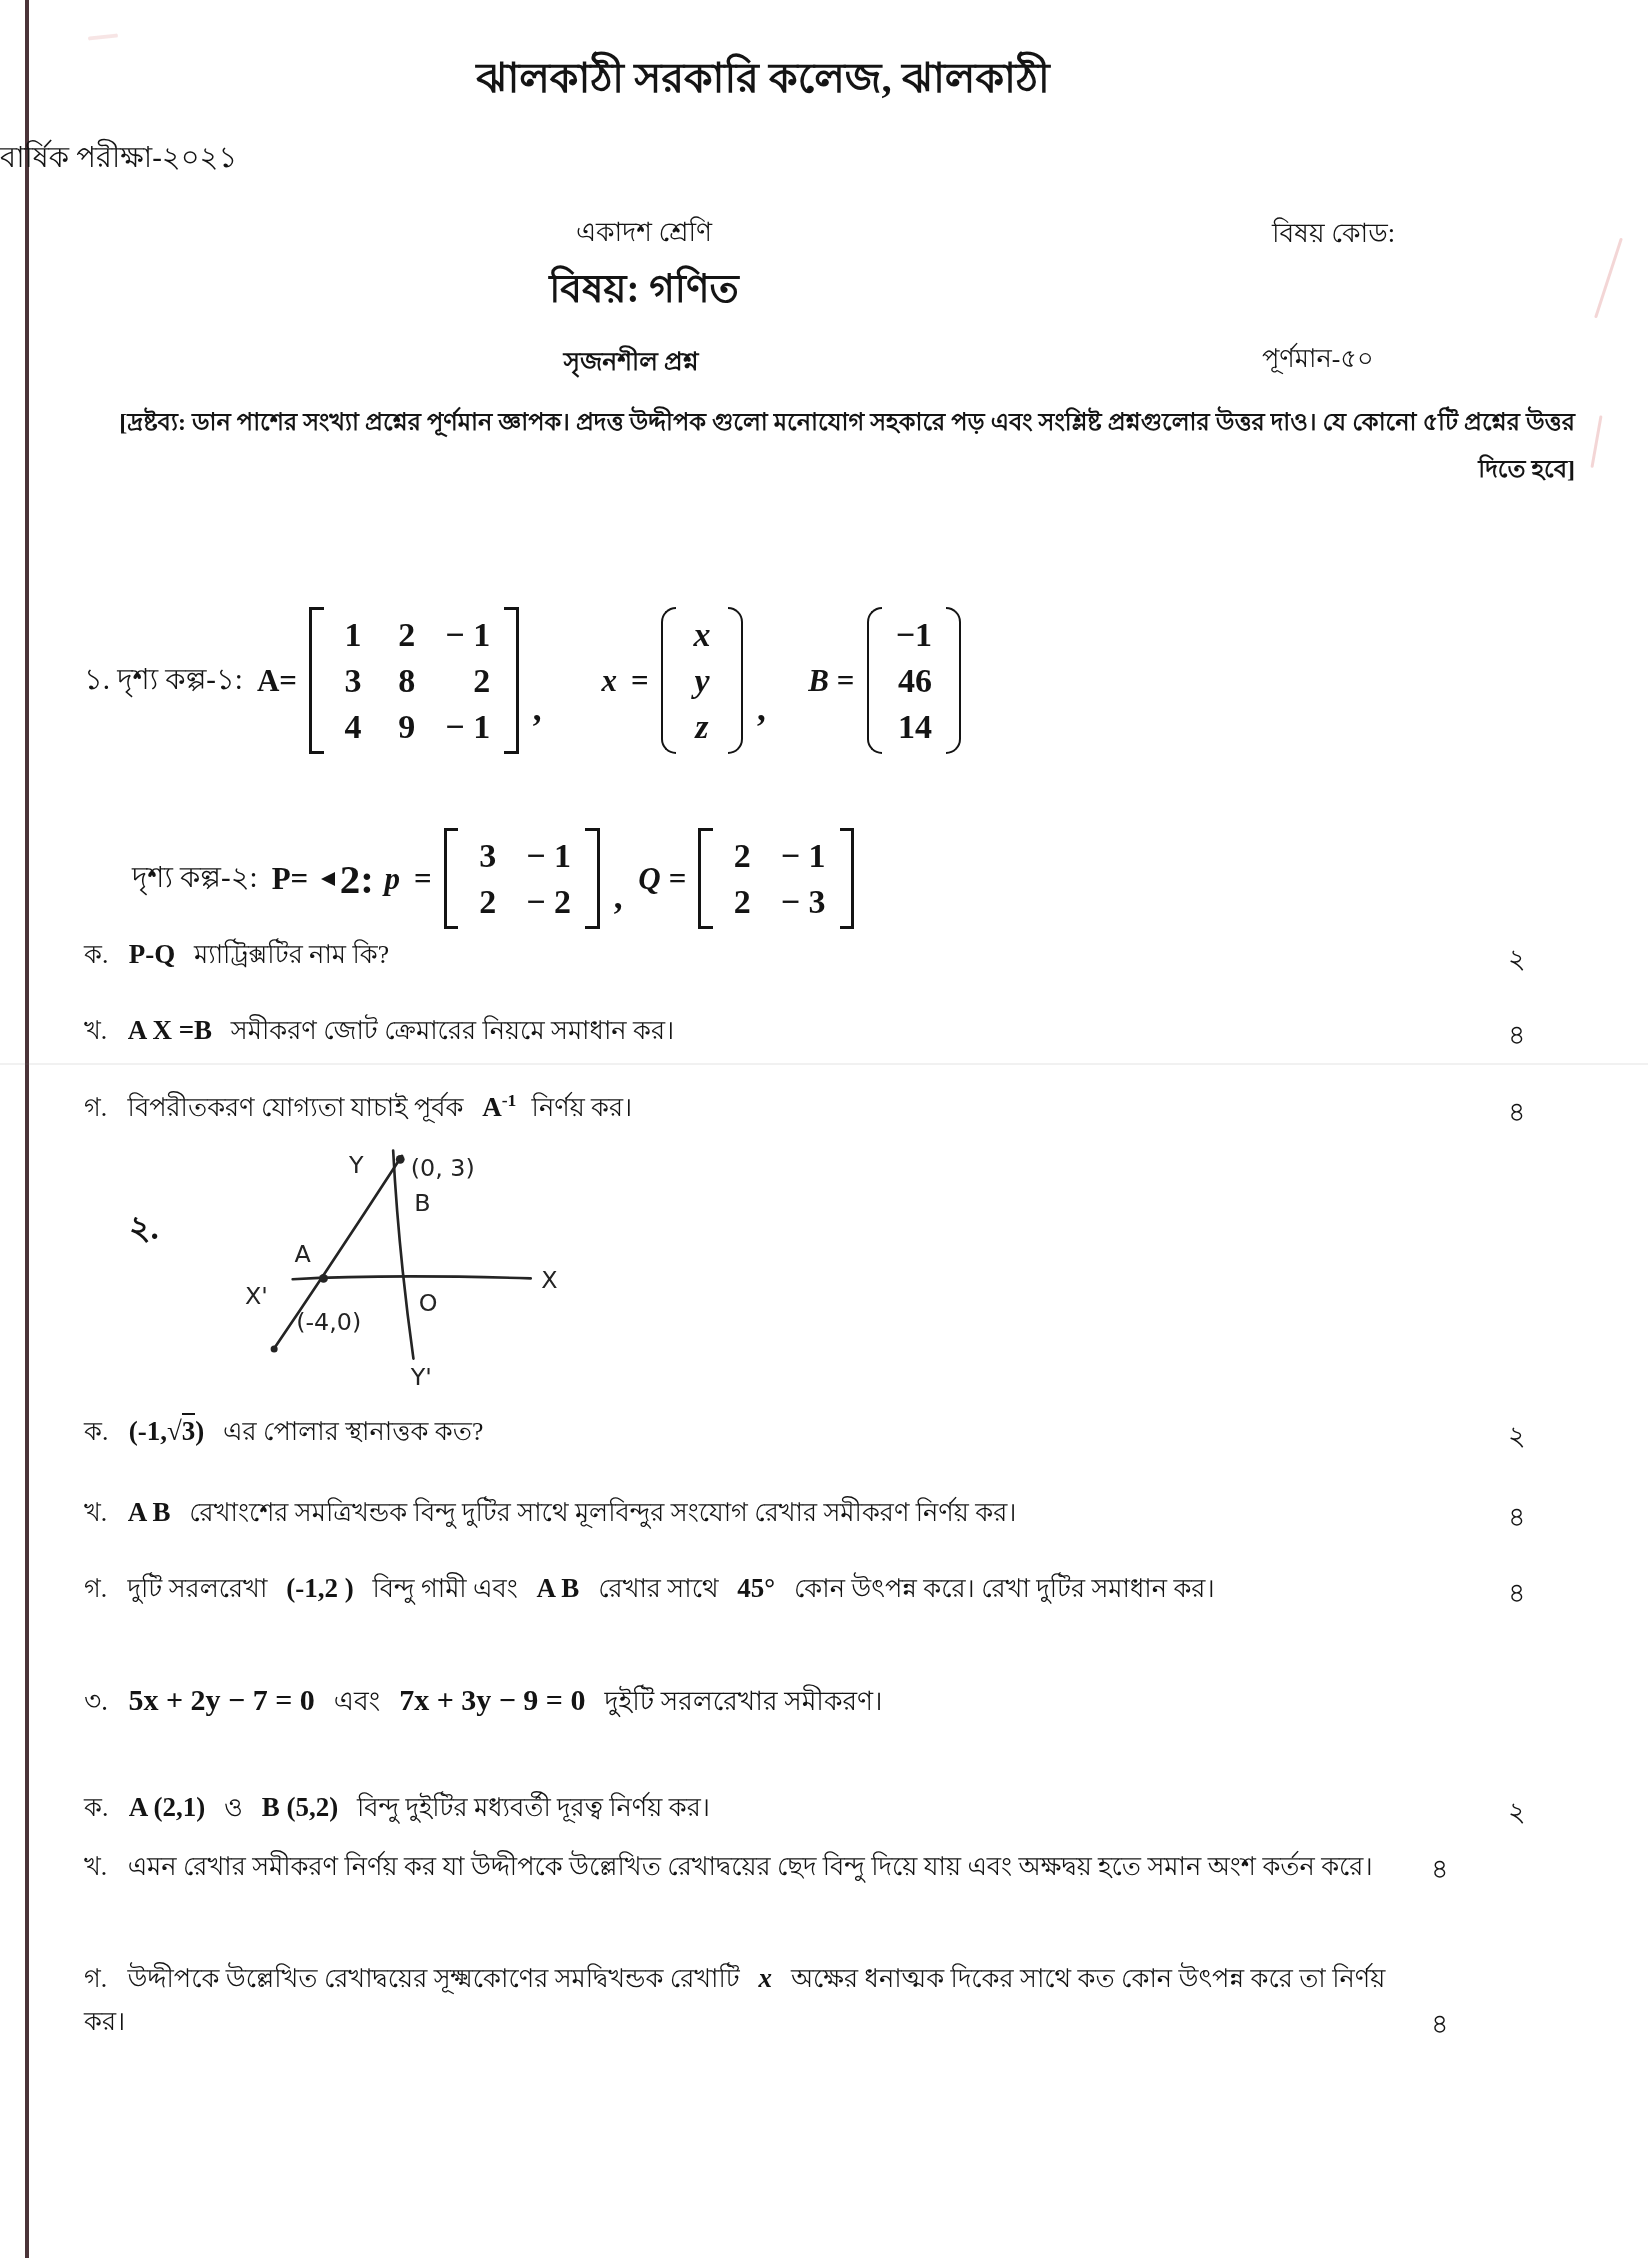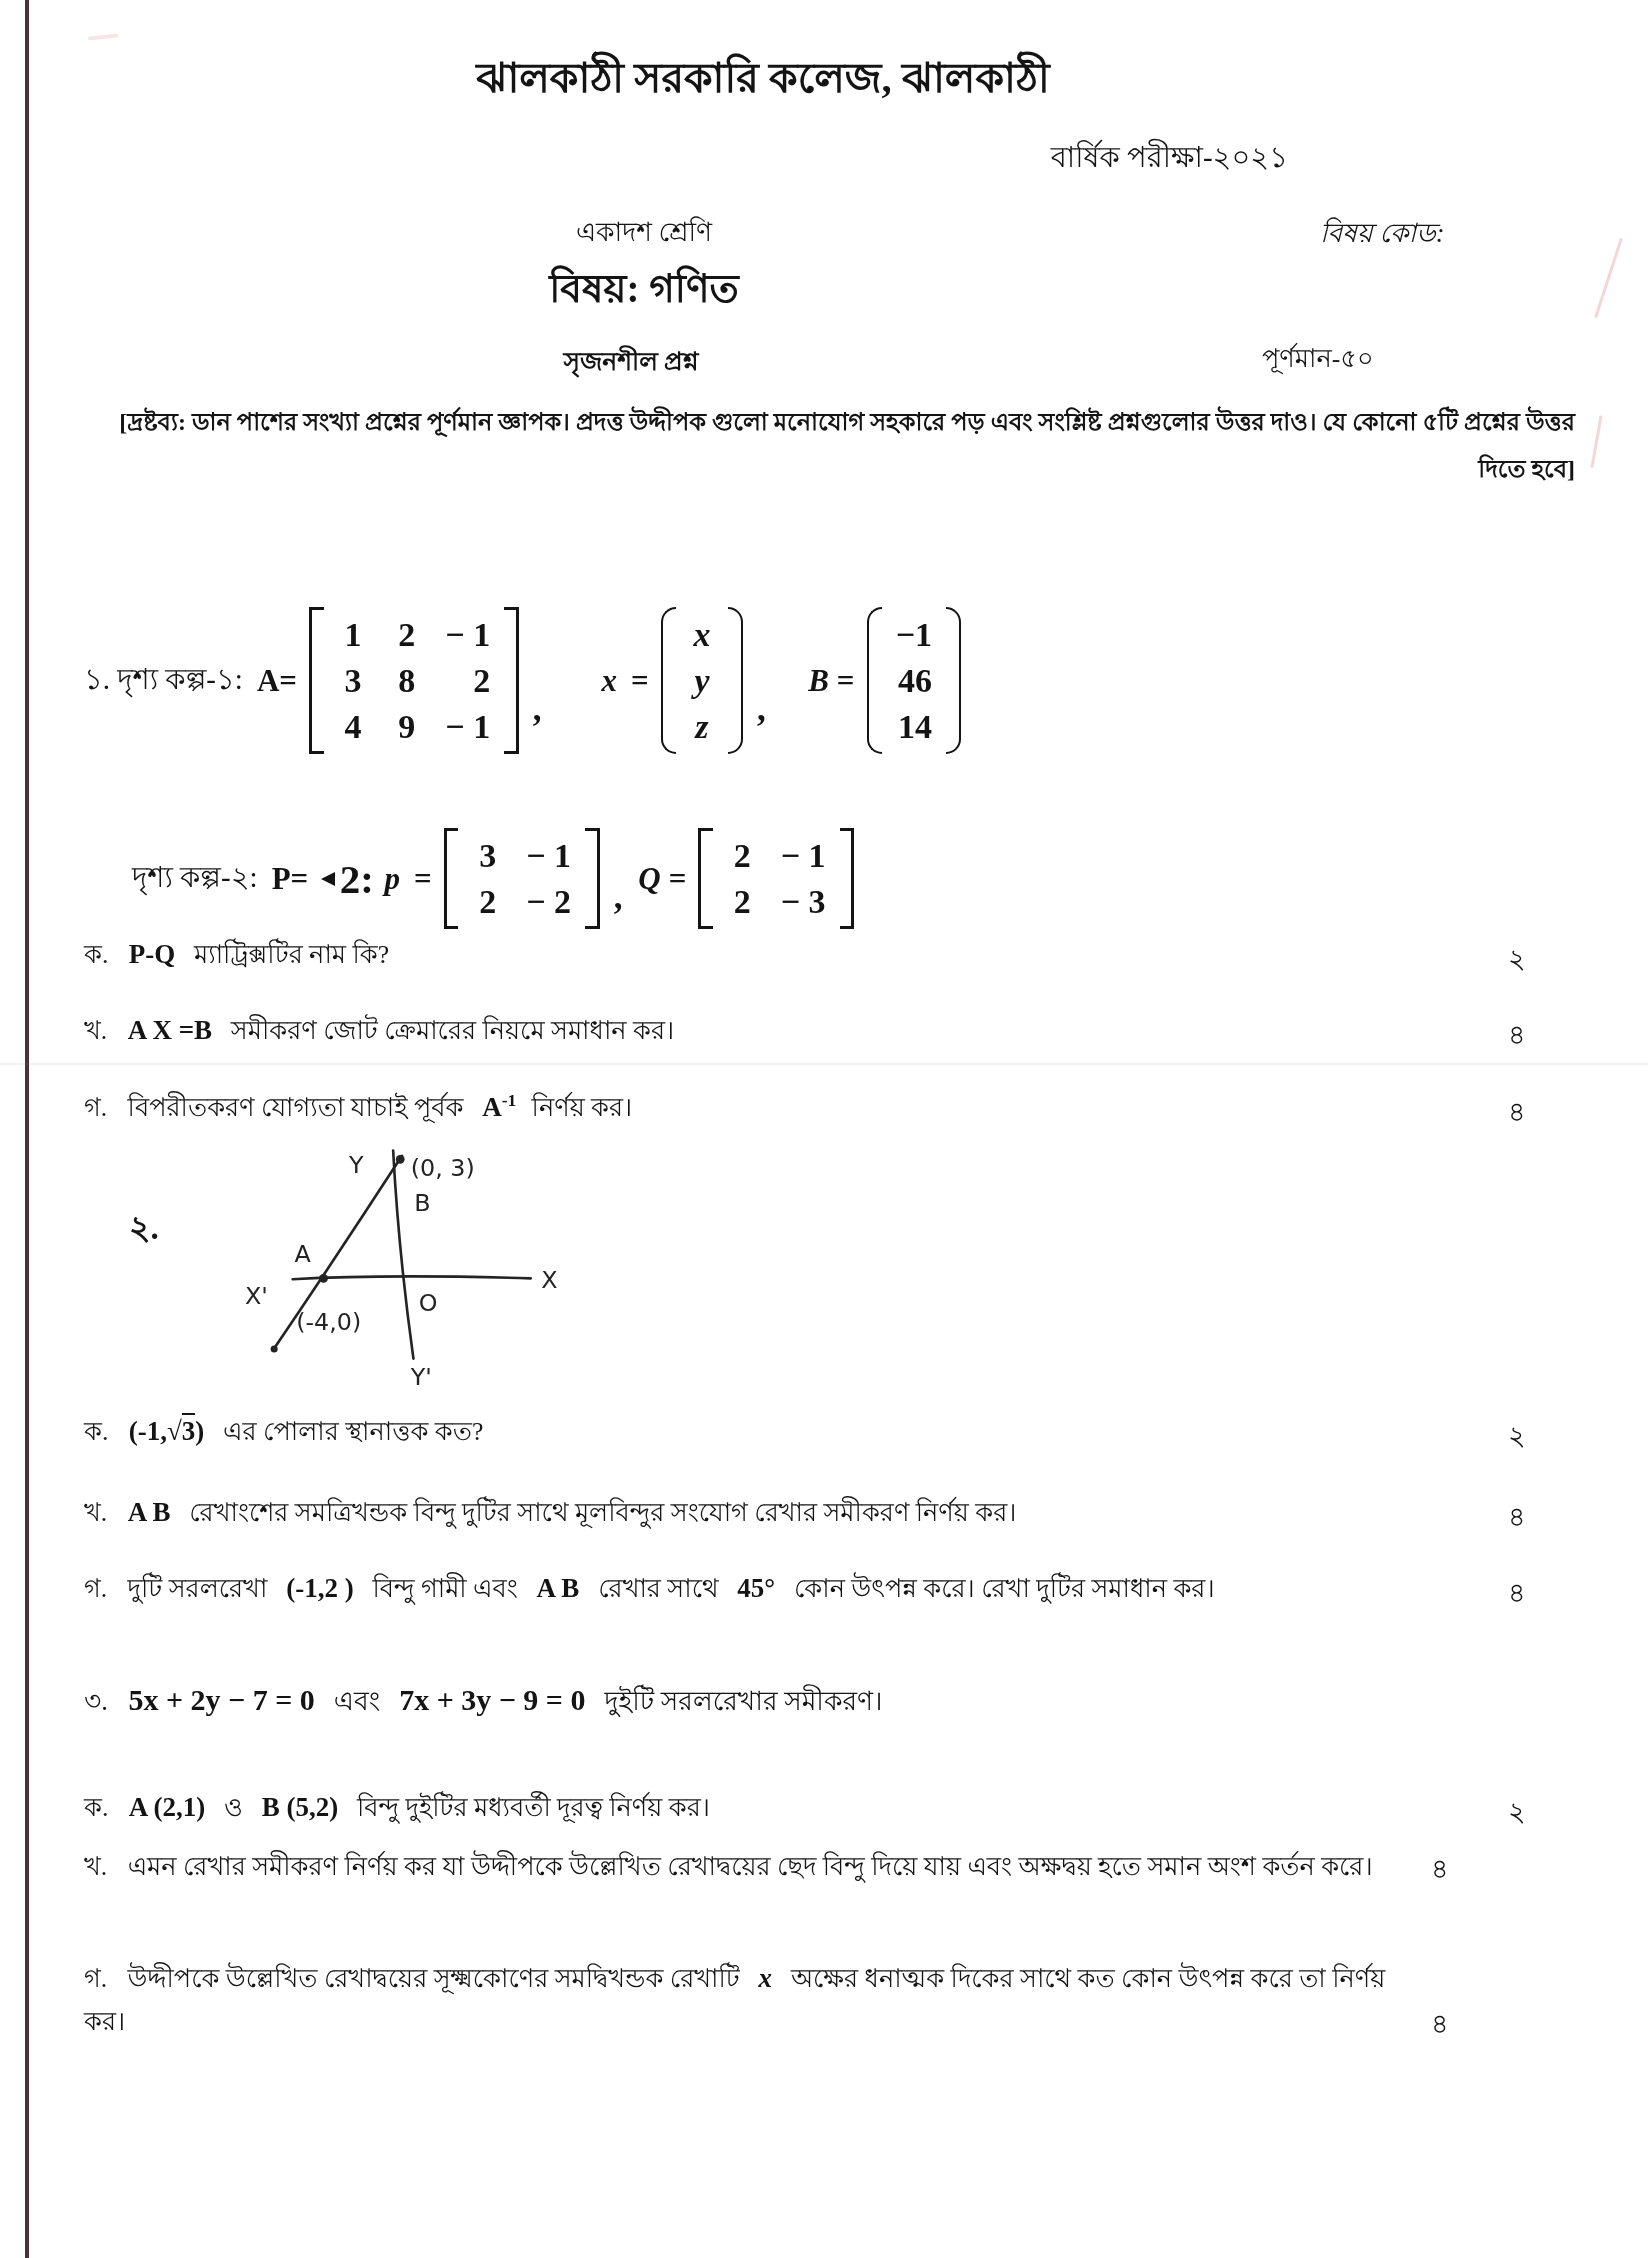--- a/index.html
+++ b/index.html
@@ -16,26 +16,26 @@
   .edge-line { position:absolute; left:25px; top:0; width:4.4px; height:2258px; background:#2b1116; opacity:.85; }
   .fold-line { position:absolute; left:0; top:1063px; width:100%; height:1.8px; background:rgba(120,120,120,.10); }
   .pink-slash { position:absolute; background:#e9b4b4; opacity:.55; border-radius:1.8px; }
   .ps1 { left:1607px; top:236px; width:2.6px; height:84px; transform:rotate(18deg); }
   .ps2 { left:1595px; top:415px; width:2.6px; height:53px; transform:rotate(10deg); }
   .ps3 { left:88px; top:35px; width:30px; height:4.4px; transform:rotate(-6deg); opacity:.35; }
 
   
   .h-college { position:absolute; top:46px; left:0; width:1526px; text-align:center;
                font-size:41px; font-weight:bold; }
-  .h-exam    { position:absolute; top:134px; left:0; width:1288px; text-align:right; font-size:29px; }
+  .h-exam    { position:absolute; top:134px; left:0; width:1288px; text-align:left; font-size:29px; }
   .h-class   { position:absolute; top:212px; left:0; width:1288px; text-align:center; font-size:26.5px; }
   .h-subject { position:absolute; top:258px; left:0; width:1288px; text-align:center;
                font-size:39px; font-weight:bold; }
   .h-qtype   { position:absolute; top:342px; left:0; width:1262px; text-align:center; font-size:25px;font-weight:bold; }
-  .h-code    { position:absolute; top:213px; left:1320px; font-size:26.5px;font-style:italic; }
+  .h-code    { position:absolute; top:213px; left:1272px; font-size:26.5px; }
   .h-marks   { position:absolute; top:339px; left:1262px; font-size:25.6px; }
 
   .instruction { position:absolute; top:399px; left:75px; width:1500px; text-align:right;
                  font-size:24px; font-weight:bold; line-height:1.95; }
 
   
   .q-row { position:absolute; left:84px; width:1475px; display:flex; align-items:flex-end; }
   .q-text { flex:1 1 auto; padding-right:41px; font-size:25.6px; line-height:1.62; }
   .q-mark { flex:0 0 51px; text-align:left; font-size:27px; line-height:1.3; }
   .p-label { margin-right:14px; }

